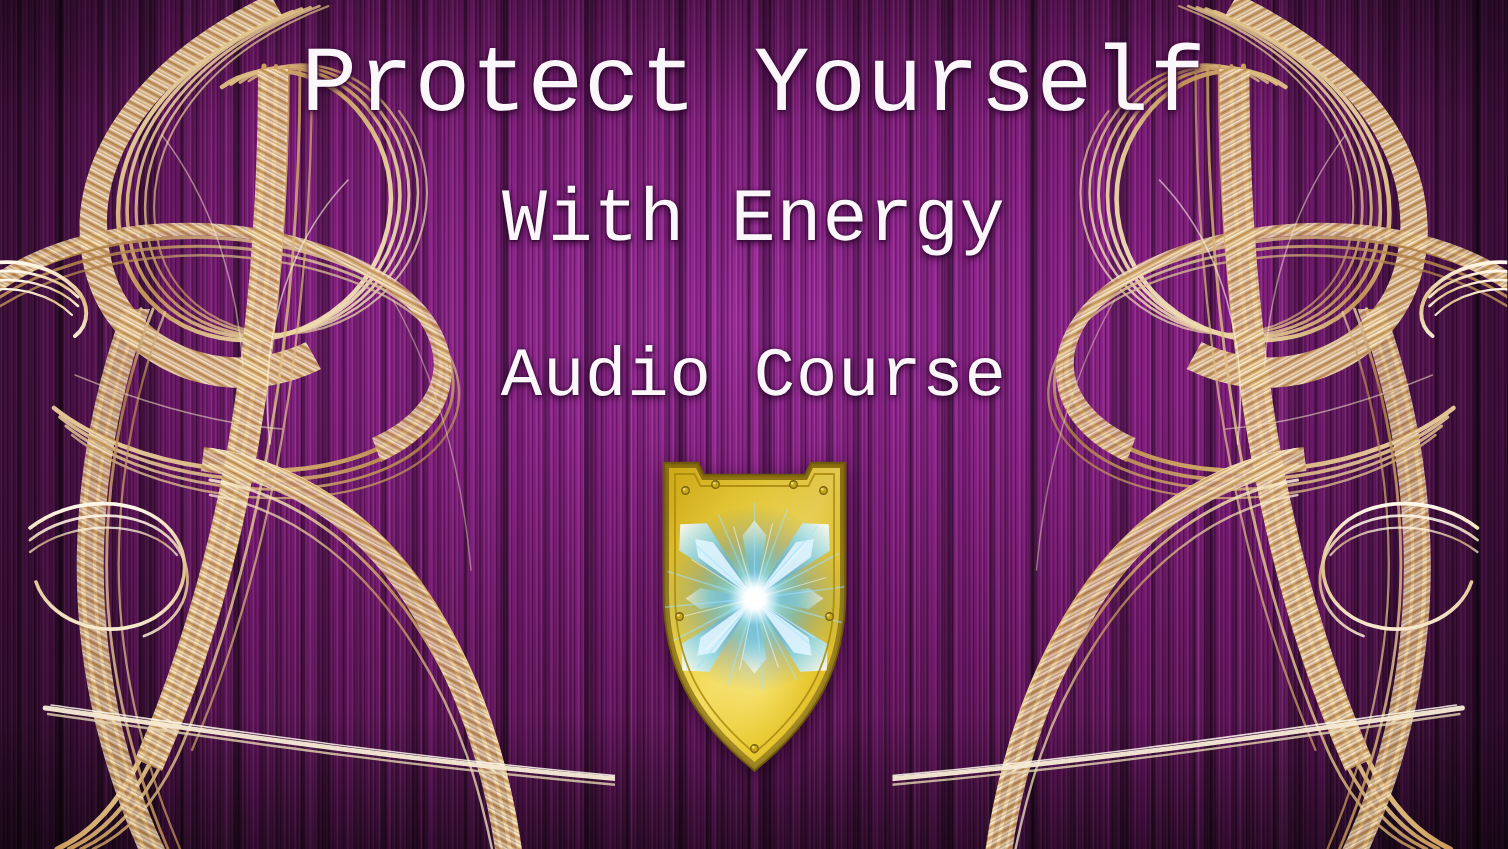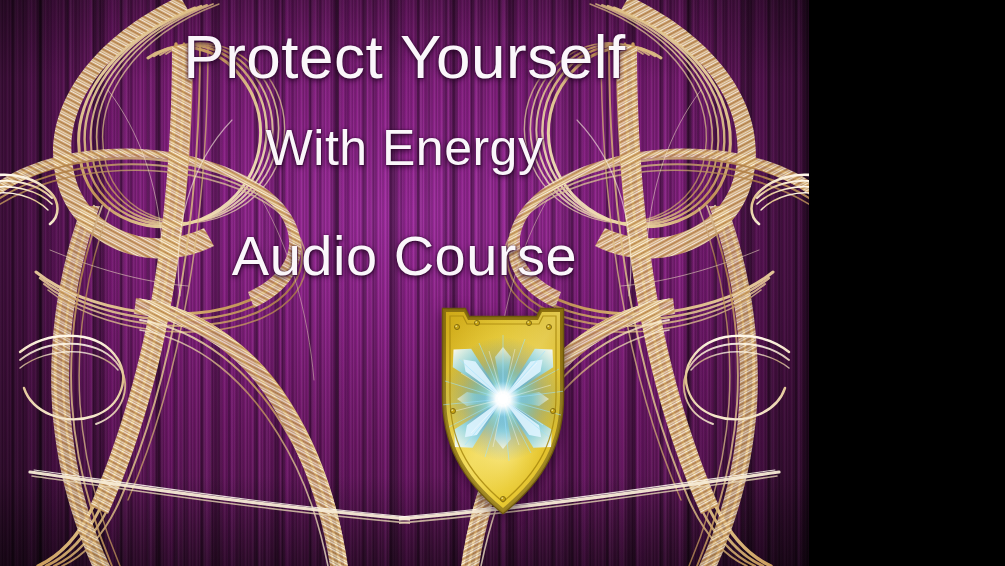--- a/index.html
+++ b/index.html
@@ -1,20 +1,20 @@
 <!DOCTYPE html>
 <html><head>
 <meta charset="utf-8">
 <style>
   html,body{margin:0;padding:0;background:#000;}
   #stage{
     position:relative;
-    width:809px;height:566px;
+    width:1005px;height:566px;
     overflow:hidden;
-    font-family:Liberation Sans, sans-serif;
+    font-family:Liberation Mono, monospace;
     background:#0f172a;
   }
 
   
   .bg-base{
     position:absolute;inset:0;
     background:
       radial-gradient(120% 90% at 50% 38%, #a02ba0 0%, #8a1f86 22%, #6d1566 45%, #4a0f44 72%, #2e0a2c 100%);
   }
   .bg-stripes{
@@ -80,21 +80,21 @@
   .t-line{
     color:#faf6fa;
     text-shadow:0 2px 5px rgba(35,5,35,.85), 0 0 2px rgba(60,10,60,.8), 1px 1px 0 rgba(80,20,80,.5);
     font-weight:400;
     letter-spacing:.5px;
     line-height:1;
     white-space:nowrap;
   }
   .t1{position:absolute;top:26px;left:0;right:0;font-size:62px;}
   .t2{position:absolute;top:123px;left:0;right:0;font-size:50px;}
-  .t3{position:absolute;top:228px;left:0;right:0;font-size:56px;text-align:center;}
+  .t3{position:absolute;top:228px;left:0;right:0;font-size:46px;text-align:center;}
 
   
   .shield-wrap{
     position:absolute;left:433px;top:303px;width:140px;height:216px;
     filter:drop-shadow(0 4px 7px rgba(20,0,20,.55));
   }
 </style>
 </head>
 <body>
 

